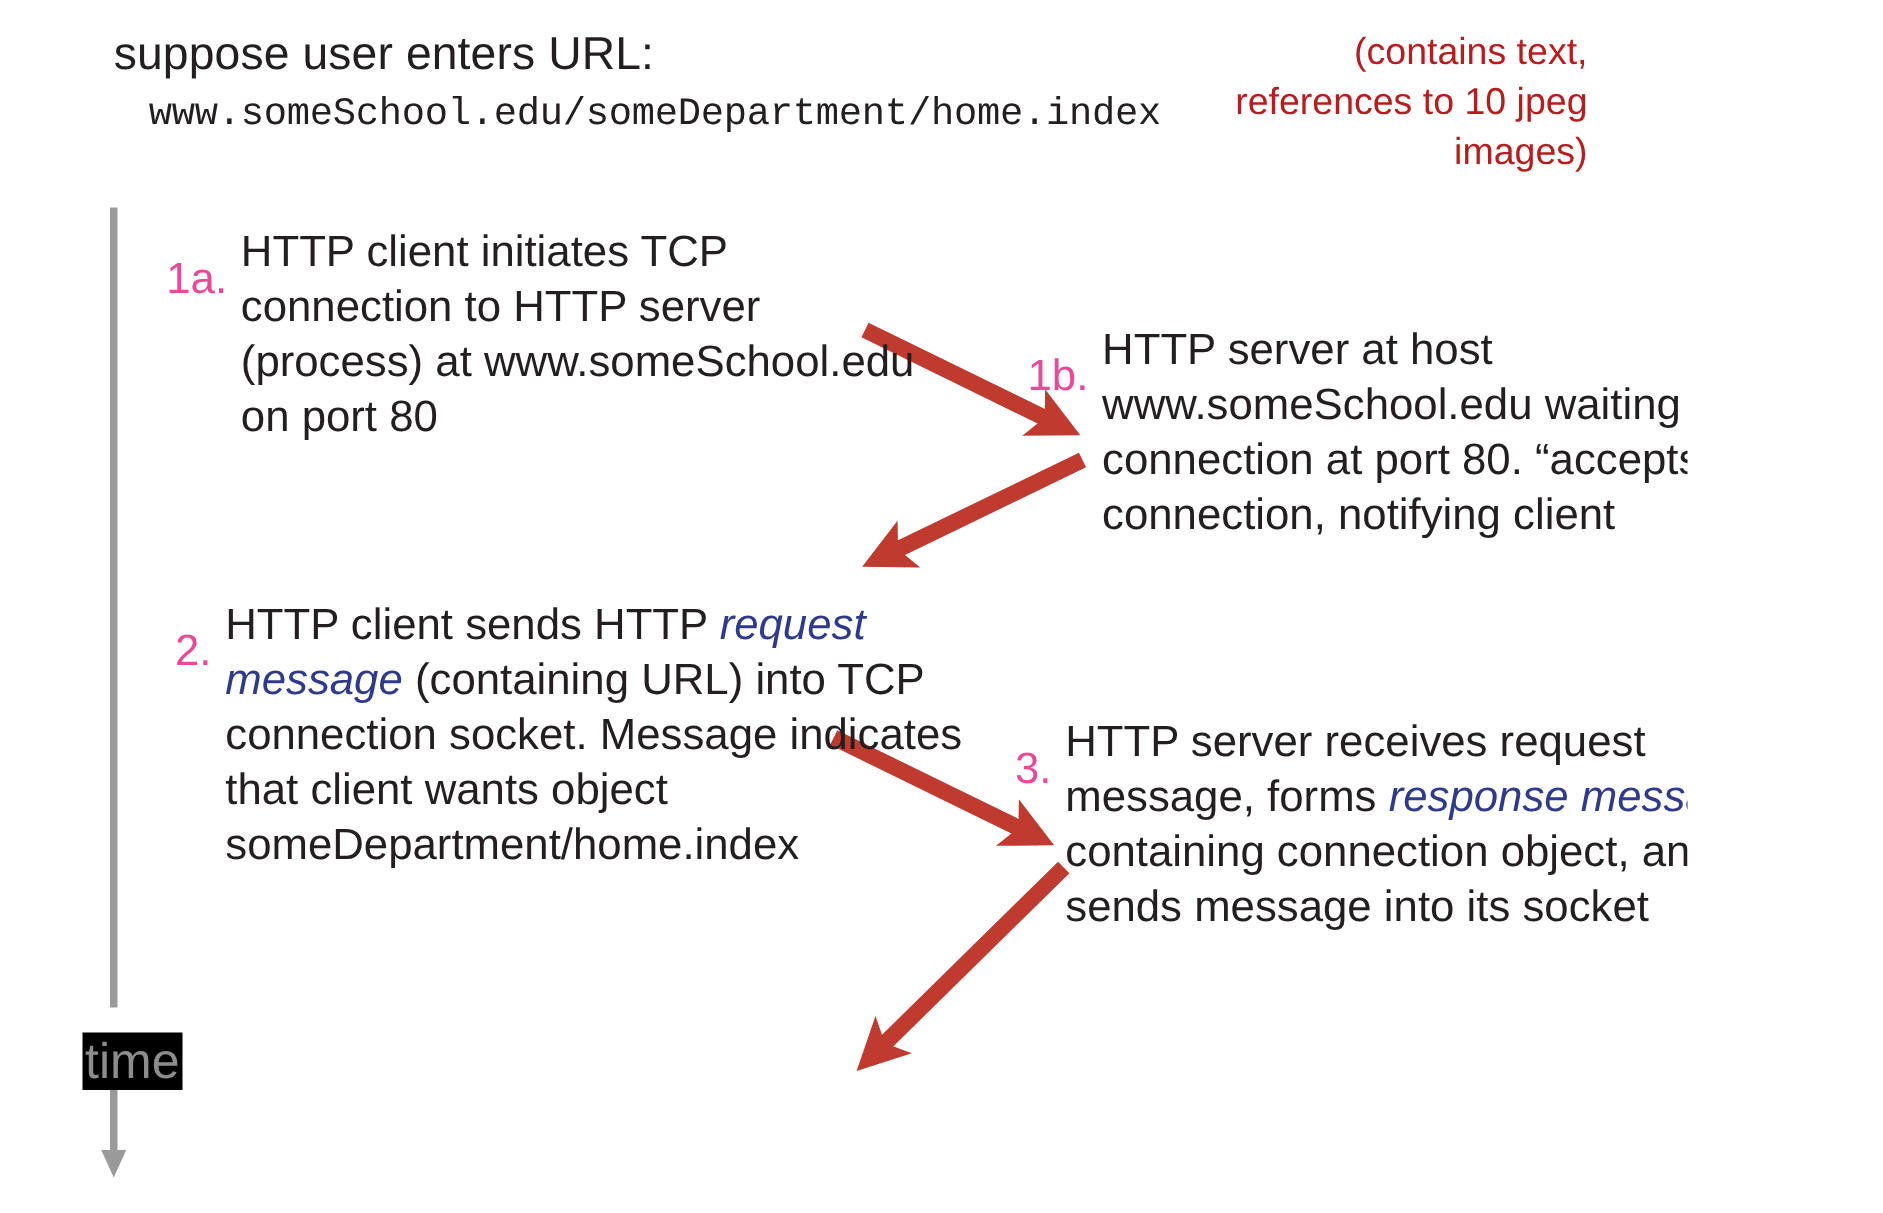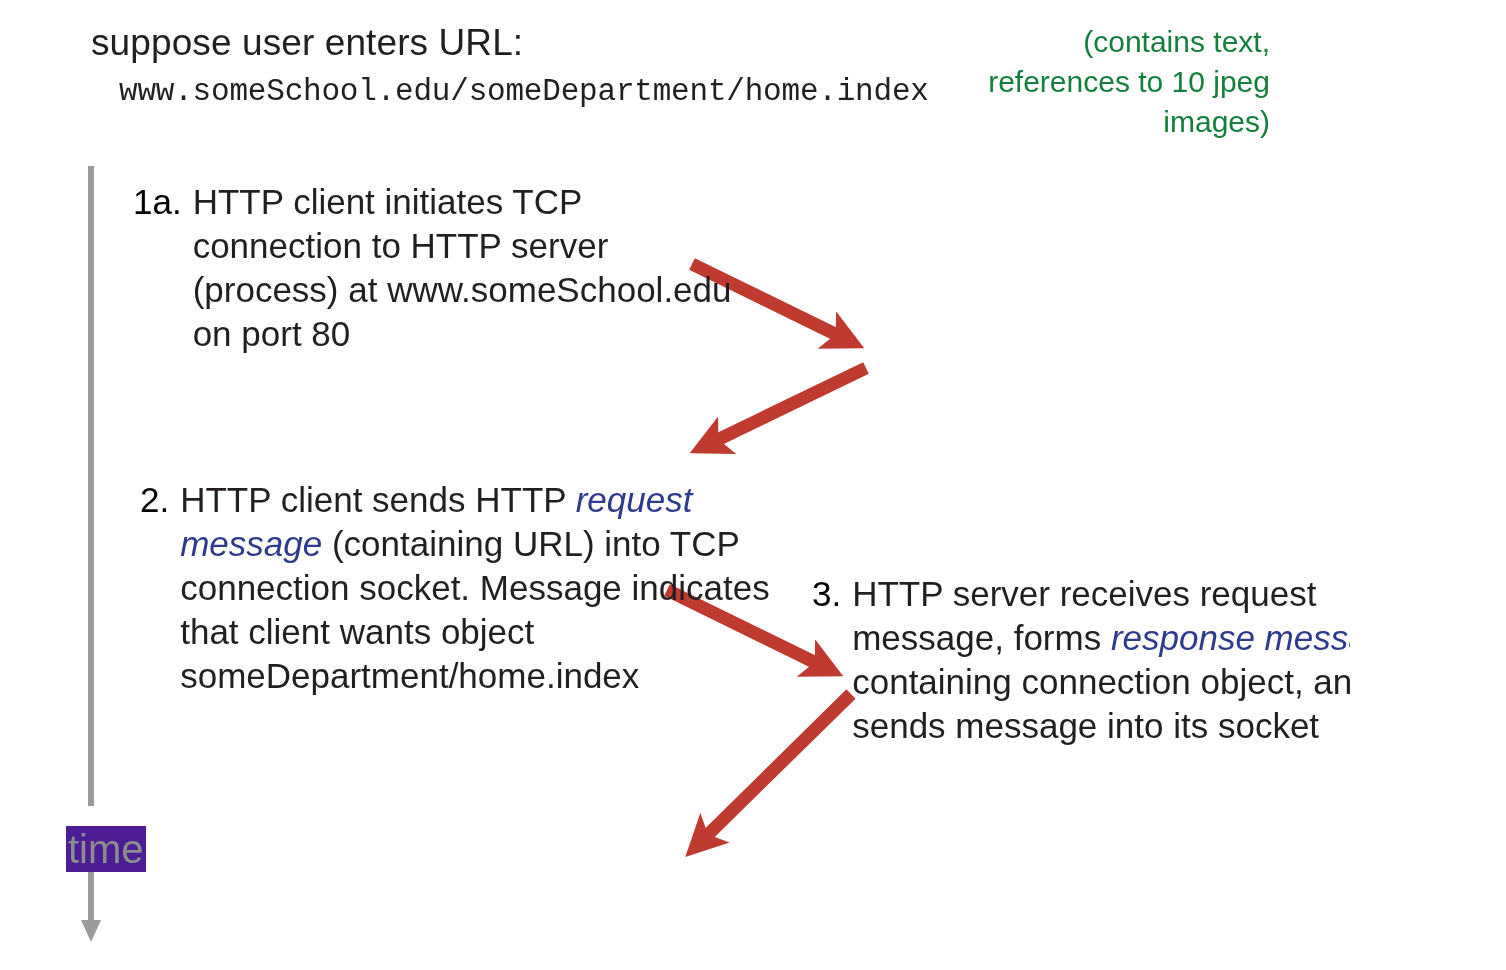--- a/index.html
+++ b/index.html
@@ -42,21 +42,21 @@
     margin-left: 28px;
   }
   .contains-note {
     position: absolute;
     right: 80px;
     top: 22px;
     width: 330px;
     text-align: right;
     font-size: 30px;
     line-height: 40px;
-    color: #15803d;
+    color: #b91c1c;
   }
 
   
   .time-axis {
     position: absolute;
     left: 88px;
     top: 166px;
     width: 6px;
     height: 640px;
     background: #9a9a9a;
@@ -78,39 +78,40 @@
     border-left: 10px solid transparent;
     border-right: 10px solid transparent;
     border-top: 22px solid #9a9a9a;
   }
   .time-label {
     position: absolute;
     left: 66px;
     top: 826px;
     font-size: 40px;
     color: #8c8c8c;
-    background: #4c1d95;
+    background: #000000;
     padding: 0 2px;
     line-height: 46px;
   }
 
   
   .step {
     position: absolute;
     display: flex;
     align-items: flex-start;
     color: #231f20;
     font-size: 35px;
     line-height: 44px;
   }
   .step-num {
-    color: #000000;
+    color: #ec4899;
     flex: 0 0 auto;
     margin-right: 11px;
     white-space: nowrap;
+    margin-top: 21px;
   }
   .step-body {
     flex: 1 1 auto;
   }
   .em-blue {
     color: #2e3b8c;
     font-style: italic;
   }
 
   #step-1a { left: 133px; top: 180px;  width: 620px; }
@@ -165,20 +166,24 @@
         <line x1="667" y1="590" x2="831.6463652267578" y2="670.5716255364985"></line>
         <line x1="851" y1="694" x2="694.5430295150624" y2="847.7748509909102"></line>
       </g>
   </svg>
 
   <div class="step" id="step-1a">
     <span class="step-num">1a.</span>
     <span class="step-body"><span>HTTP client initiates TCP connection to HTTP server (process) at www.someSchool.edu on port 80</span></span>
   </div>
 
+  <div class="step" id="step-1b">
+    <span class="step-num">1b.</span>
+    <span class="step-body"><span>HTTP server at host www.someSchool.edu waiting for TCP connection at port 80. “accepts” connection, notifying client</span></span>
+  </div>
 
   <div class="step" id="step-2">
     <span class="step-num">2.</span>
     <span class="step-body"><span>HTTP client sends HTTP </span><span class="em-blue">request message</span><span> (containing URL) into TCP connection socket. Message indicates that client wants object someDepartment/home.index</span></span>
   </div>
 
   <div class="step" id="step-3">
     <span class="step-num">3.</span>
     <span class="step-body"><span>HTTP server receives request message, forms </span><span class="em-blue">response message</span><span> containing connection object, and sends message into its socket</span></span>
   </div>

